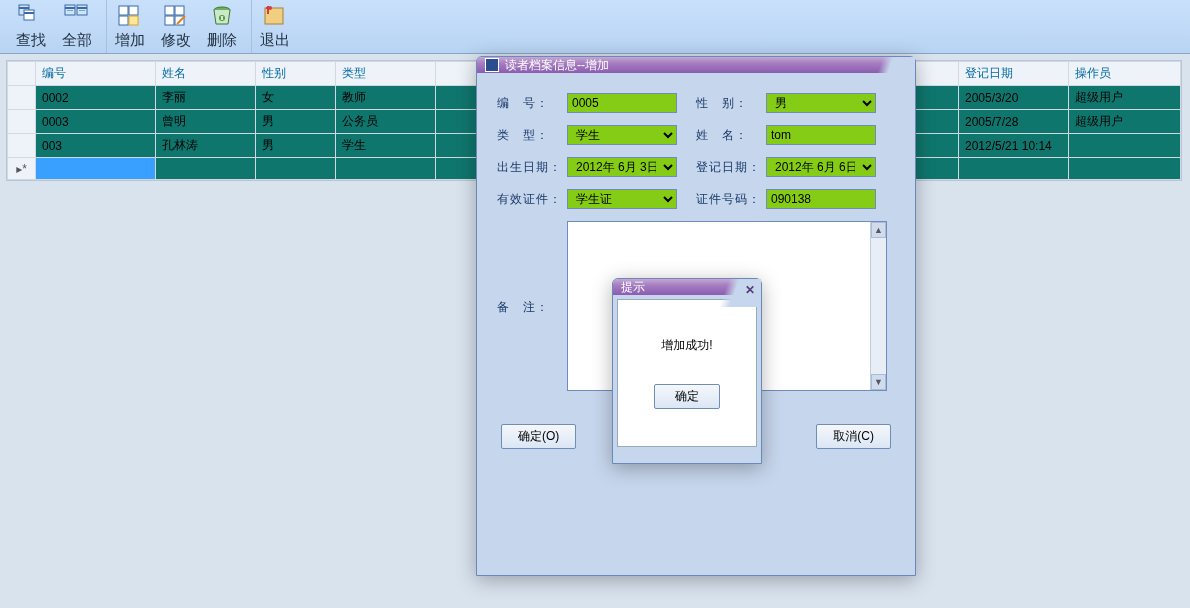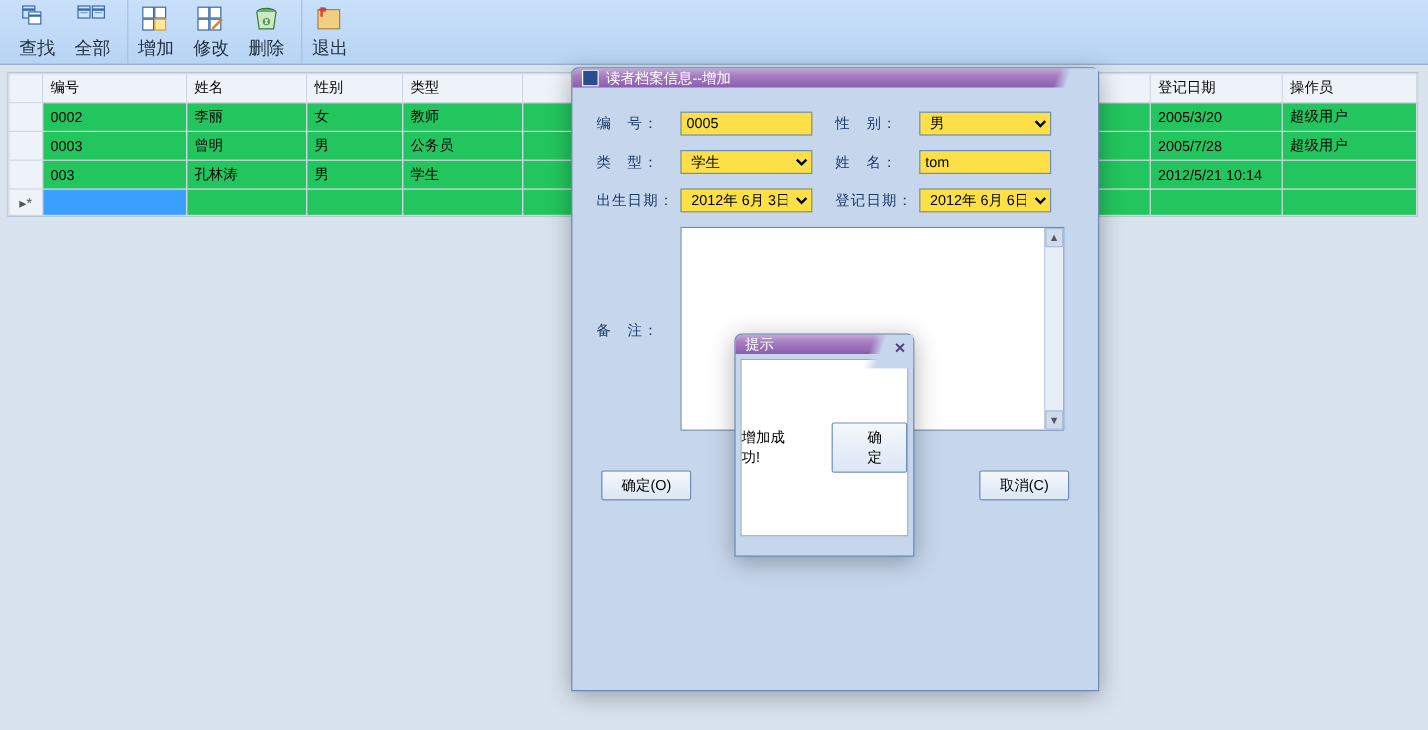--- a/index.html
+++ b/index.html
@@ -9,51 +9,51 @@
 .toolbar { background: linear-gradient(#c9e0fb, #b8d4f3); height: 54px; display: flex; border-bottom: 1px solid #8aa6c5; padding-left: 8px; }
 .tb-section { display: flex; border-right: 1px solid #a8c0db; padding-right: 6px; }
 .tb-btn { display: flex; flex-direction: column; align-items: center; justify-content: center; padding: 3px 8px; cursor: pointer; color: #234; }
 .tb-icon { width: 28px; height: 26px; display: flex; align-items: center; justify-content: center; }
 .tb-icon svg { width: 26px; height: 24px; }
 .tb-label { font-size: 15px; margin-top: 2px; }
 
 
 .table-wrap { background: #fff; margin: 6px; border: 1px solid #b7c5d6; width: 1176px; }
 table { border-collapse: collapse; width: 100%; }
-th, td { border: 1px solid #d0d8e2; padding: 3px 6px; text-align: left; height: 22px; font-weight: normal; background: #22c55e; }
-th { background: #eef3f9; color: #000000; }
+th, td { border: 1px solid #d0d8e2; padding: 3px 6px; text-align: left; height: 22px; font-weight: normal; background: #0f766e; }
+th { background: #eef3f9; color: #0369a1; }
 .rowhead { width: 28px; background: #eef3f9; }
 .sel-cell { background: #39a0ff !important; }
 .rowmark { text-align:center; color:#555; }
 
 
 .dialog { position: absolute; background: #c6d6ec; border: 1px solid #6a88b8; border-radius: 6px 6px 0 0; box-shadow: 0 4px 20px rgba(0,0,0,.3); }
 .dlg-main { left: 476px; top: 56px; width: 440px; height: 520px; }
 .dlg-title { height: 16px; background: linear-gradient(#c3a8d4, #a67cc0 40%, #8a5db0); border-radius: 5px 5px 0 0; display: flex; align-items: center; padding: 0 8px; color: #fff; position: relative; }
 .dlg-title-curve { position:absolute; right:0; top:0; width:60px; height:28px; background: linear-gradient(110deg, transparent 40%, #c6d6ec 55%); }
 .dlg-title-ico { width:14px; height:14px; border:1px solid #fff; margin-right:6px; background:#2a4d8f; }
 .dlg-body { padding: 20px 20px 10px 20px; }
 .form-row { display: flex; margin-bottom: 12px; align-items: center; }
 .form-col { display: flex; align-items: center; width: 50%; }
 .flabel { width: 70px; color: #1a3a6a; letter-spacing: 1px; }
-.finput, .fselect { height: 20px; border: 1px solid #6f8db8; background: #fde047; padding: 1px 4px; font-size: 12px; font-family: inherit; }
+.finput, .fselect { height: 20px; border: 1px solid #6f8db8; background: #84cc16; padding: 1px 4px; font-size: 12px; font-family: inherit; }
 .finput { width: 110px; }
 .fselect { width: 110px; }
 .ftextarea { width: 320px; height: 170px; border: 1px solid #6f8db8; background:#fff; resize:none; }
 .scroll-ta { position:relative; }
 .scroll-ta .sb { position:absolute; right:1px; top:1px; width:16px; height:168px; background:#e8eef6; border-left:1px solid #c0cde0; }
 .sb-btn { height:16px; background:#d0dcec; border:1px solid #a8bdd8; display:flex; align-items:center; justify-content:center; font-size:9px; color:#556; }
 
 .dlg-footer { display:flex; justify-content:space-between; gap:16px; padding: 8px 24px 14px; }
 .btn { padding: 3px 16px; border: 1px solid #6f8db8; background: linear-gradient(#f5f8fc, #dbe6f4); cursor:pointer; border-radius:2px; font-size:12px; font-family:inherit; }
 
 
 .dlg-msg { left: 612px; top: 278px; width: 150px; height: 186px; z-index: 10; }
 .dlg-msg .dlg-title { font-size:12px; }
-.msg-body { background:#fff; margin:4px; height:148px; border:1px solid #9ab; display:flex; flex-direction:row; align-items:center; justify-content:center; gap:30px; }
+.msg-body { background:#fff; margin:4px; height:148px; border:1px solid #9ab; display:flex; flex-direction:column; align-items:center; justify-content:center; gap:30px; }
 .msg-body .btn { padding:3px 20px;text-align:right; }
 
 .close-x { position:absolute; right:6px; top:4px; color:#5a3a7a; font-weight:bold; cursor:pointer; z-index:2; }
 </style>
 </head>
 <body>
 
 <div class="toolbar">
   <div class="tb-section">
     <div class="tb-btn">
@@ -218,20 +218,30 @@
     <div class="form-row">
       <div class="form-col">
         <span class="flabel">出生日期：</span>
         <select class="fselect"><option>2012年 6月 3日</option></select>
       </div>
       <div class="form-col">
         <span class="flabel">登记日期：</span>
         <select class="fselect"><option>2012年 6月 6日</option></select>
       </div>
     </div>
+    <div class="form-row">
+      <div class="form-col">
+        <span class="flabel">有效证件：</span>
+        <select class="fselect"><option>学生证</option></select>
+      </div>
+      <div class="form-col">
+        <span class="flabel">证件号码：</span>
+        <input class="finput" value="090138" style="">
+      </div>
+    </div>
     <div class="form-row" style="align-items:center">
       <span class="flabel">备　注：</span>
       <div class="scroll-ta">
         <textarea class="ftextarea" style=""></textarea>
         <div class="sb">
           <div class="sb-btn">▲</div>
           <div style="position:absolute;bottom:0;width:100%">
               <div class="sb-btn">▼</div>
             </div>
         </div>

